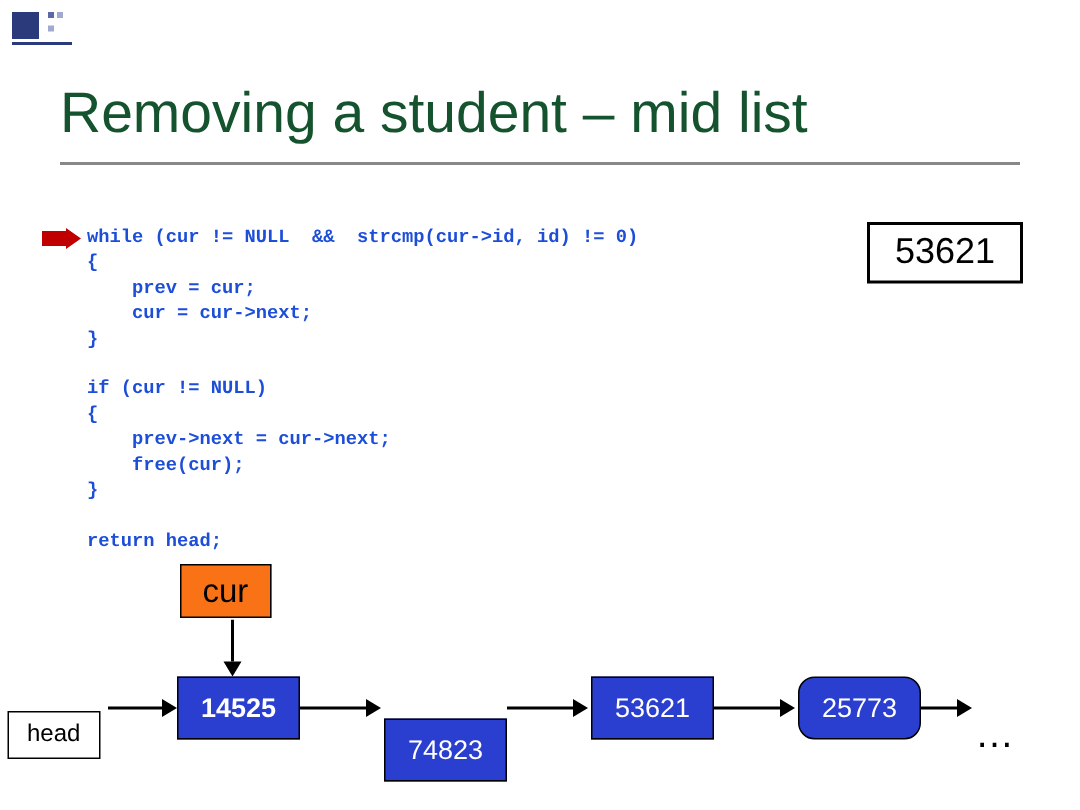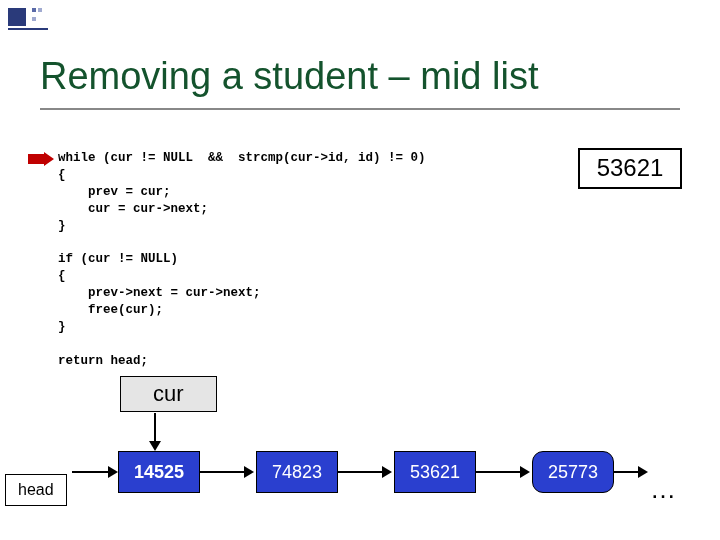--- a/index.html
+++ b/index.html
@@ -71,42 +71,42 @@
   }
   .code-block {
     position: absolute;
     top: 150px;
     left: 58px;
     font-family: "Courier New", monospace;
     font-size: 12.5px;
     font-weight: bold;
     line-height: 1.35;
     white-space: pre;
-    color: #000000;
+    color: #1d4ed8;
   }
   .id-box {
     position: absolute;
     top: 148px;
     right: 38px;
     width: 100px;
     border: 2px solid #000;
     text-align: center;
     font-size: 24px;
     line-height: 1.2;
     padding: 4px 0 4px 0;
     background: white;
   }
   .cur-box {
     position: absolute;
     top: 376px;
     left: 120px;
     border: 1.5px solid #000;
-    padding: 4px 32px;
+    padding: 4px 14px;
     font-size: 22px;
-    background: #e5e5e5;
+    background: #f97316;
   }
   .cur-arrow {
     position: absolute;
     top: 413px;
     left: 148px;
   }
   .head-box {
     position: absolute;
     top: 474px;
     left: 5px;
@@ -185,21 +185,21 @@
       <line x1="7" y1="0" x2="7" y2="28" stroke="#000" stroke-width="2"></line>
       <polygon points="1,28 13,28 7,38" fill="#000"></polygon>
     </svg>
 </div>
 
 <div class="head-box"><span>head</span></div>
 
 <div class="node" style="left:118px;font-weight:bold;">
     <span>14525</span>
   </div>
-<div class="node" style="left:256px;">
+<div class="node" style="left:256px;margin-top:28px;">
     <span>74823</span>
   </div>
 <div class="node" style="left:394px;">
     <span>53621</span>
   </div>
 <div class="node" style="left:532px;border-radius:11px;">
     <span>25773</span>
   </div>
 
 <div class="link-arrow" style="left:72px;">

